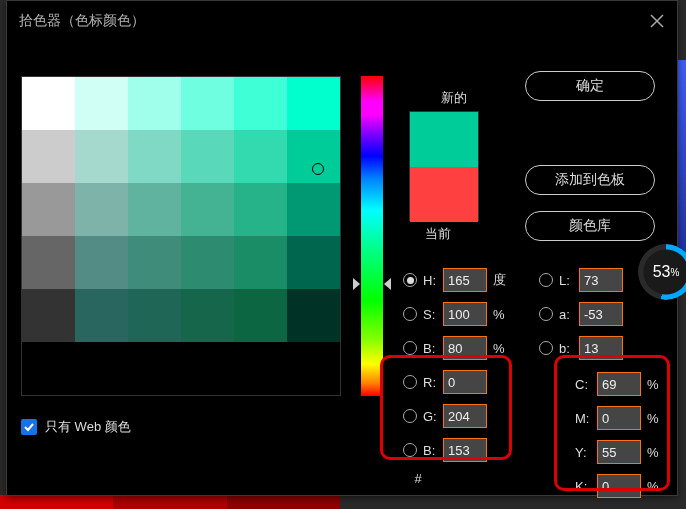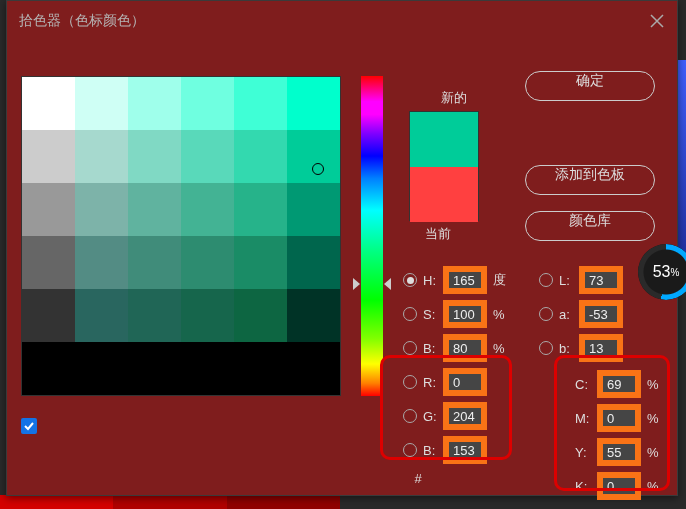--- a/index.html
+++ b/index.html
@@ -1,17 +1,17 @@
 <!DOCTYPE html>
 <html><head>
 <meta charset="utf-8">
 <style>
   * { box-sizing: border-box; margin: 0; padding: 0; }
   body { background: #2a2a2a; font-family: "Microsoft YaHei", Arial, sans-serif; font-size: 13px; color: #ddd; width: 686px; height: 509px; overflow: hidden; position: relative; }
-  .dialog { position: absolute; left: 6px; top: 0; width: 672px; height: 496px; background: #7f1d1d; border: 1px solid #3a3a3a; box-shadow: 0 2px 8px rgba(0,0,0,0.5); }
+  .dialog { position: absolute; left: 6px; top: 0; width: 672px; height: 496px; background: #000000; border: 1px solid #3a3a3a; box-shadow: 0 2px 8px rgba(0,0,0,0.5); }
   .titlebar { height: 40px; display: flex; align-items: center; padding: 0 12px; color: #b5b5b5; font-size: 14px; }
   .titlebar .title { flex: 1; }
   .close-x { width: 16px; height: 16px; stroke: #aaa; cursor: pointer; }
   .content { display: flex; padding: 0 14px 10px 14px; gap: 10px; }
   .left-col { position: relative; }
   .sv-field { width: 320px; height: 320px; margin-top: 35px; position: relative; background: #000; overflow: hidden; border: 1px solid #333; }
   .sv-cursor { position: absolute; width: 12px; height: 12px; border: 1.5px solid #000; border-radius: 50%; transform: translate(-50%,-50%); }
   .web-row { display: flex; align-items: center; gap: 8px; margin-top: 22px; }
   .chk { width: 16px; height: 16px; background: #1473e6; border-radius: 2px; display: flex; align-items: center; justify-content: center; }
   .chk svg { width: 12px; height: 12px; stroke: #fff; }
@@ -24,31 +24,31 @@
   .tri { width: 0; height: 0; border-top: 6px solid transparent; border-bottom: 6px solid transparent; }
   .tri.l { border-left: 7px solid #ccc; }
   .tri.r { border-right: 7px solid #ccc; }
   .right-col { flex: 1; position: relative; }
   .swatch-block { position: absolute; left: 6px; top: 70px; width: 70px; height: 110px; border: 1px solid #333; }
   .sw-new { height: 55px; }
   .sw-cur { height: 55px; }
   .sw-lbl { position: absolute; color: #ddd; font-size: 13px; }
   .lbl-new { left: 38px; top: 48px; }
   .lbl-cur { left: 22px; top: 184px; }
-  .btn { position: absolute; width: 130px; height: 30px; border: 1px solid #ccc; border-radius: 15px; color: #ddd; display: flex; align-items: flex-start; justify-content: center; font-size: 14px; cursor: pointer; }
+  .btn { position: absolute; width: 130px; height: 30px; border: 1px solid #ccc; border-radius: 15px; color: #ddd; display: flex; align-items: center; justify-content: center; font-size: 14px; cursor: pointer; }
   .btn-ok { right: 8px; top: 30px; }
   .btn-cancel { right: 8px; top: 72px; }
   .btn-add { right: 8px; top: 124px; }
   .btn-lib { right: 8px; top: 170px; }
   .fields { position: absolute; left: 0; top: 222px; }
   .frow { display: flex; align-items: center; height: 34px; }
   .radio { width: 14px; height: 14px; border: 1px solid #aaa; border-radius: 50%; margin-right: 6px; display: flex; align-items: center; justify-content: center; }
   .radio.on::after { content: ""; width: 7px; height: 7px; background: #ddd; border-radius: 50%; }
   .flabel { width: 20px; color: #ddd; }
-  .fval { width: 44px; height: 24px; background: #454545; border: 6px solid #f97316; color: #eee; padding: 8px 4px; font-size: 13px; }
+  .fval { width: 44px; height: 24px; background: #454545; border: 1px solid #f97316; color: #eee; padding: 8px 4px; font-size: 13px; }
   .funit { width: 20px; margin-left: 6px; color: #ddd; }
   .col2 { position: absolute; left: 136px; top: 222px; }
   .col3 { position: absolute; left: 172px; top: 326px; }
   .hexrow { position: absolute; left: 0; top: 430px; display: flex; align-items: center; }
   .hexhash { width: 30px; text-align: center; color: #ddd; }
   .hexval { width: 74px; height: 24px; background: #454545; border: 1px solid #333; color: #eee; padding: 0 6px; font-size: 13px; }
   .redbox1 { position: absolute; border: 3px solid #d00; border-radius: 10px; left: 380px; top: 355px; width: 132px; height: 105px; pointer-events: none; }
   .redbox2 { position: absolute; border: 3px solid #d00; border-radius: 10px; left: 554px; top: 355px; width: 116px; height: 136px; pointer-events: none; }
   .progress-badge { position: absolute; right: -8px; top: 244px; width: 56px; height: 56px; border-radius: 50%; background: #1a1a1a; display: flex; align-items: center; justify-content: center; color: #fff; font-size: 16px; }
   .progress-badge::before { content: ""; position: absolute; inset: 0; border-radius: 50%; background: conic-gradient(#00a8ff 0 53%, #2a2a2a 53% 100%); padding: 3px; -webkit-mask: radial-gradient(circle at center, transparent 22px, #000 23px); mask: radial-gradient(circle at center, transparent 22px, #000 23px); }
@@ -130,20 +130,21 @@
             <div style="background:#000"></div>
           </div>
         <div class="sv-cursor" style="left:296px;top:92px;"></div>
       </div>
       <div class="web-row">
         <div class="chk">
           <svg viewBox="0 0 12 12" fill="none" stroke-width="2">
               <path d="M2 6 L5 9 L10 3"></path>
             </svg>
         </div>
+        <span>只有 Web 颜色</span>
       </div>
     </div>
 
     <div class="hue-col">
       <div class="hue-strip"></div>
       <div class="hue-arrows">
         <div class="tri l"></div>
           <div class="tri r"></div>
       </div>
     </div>

